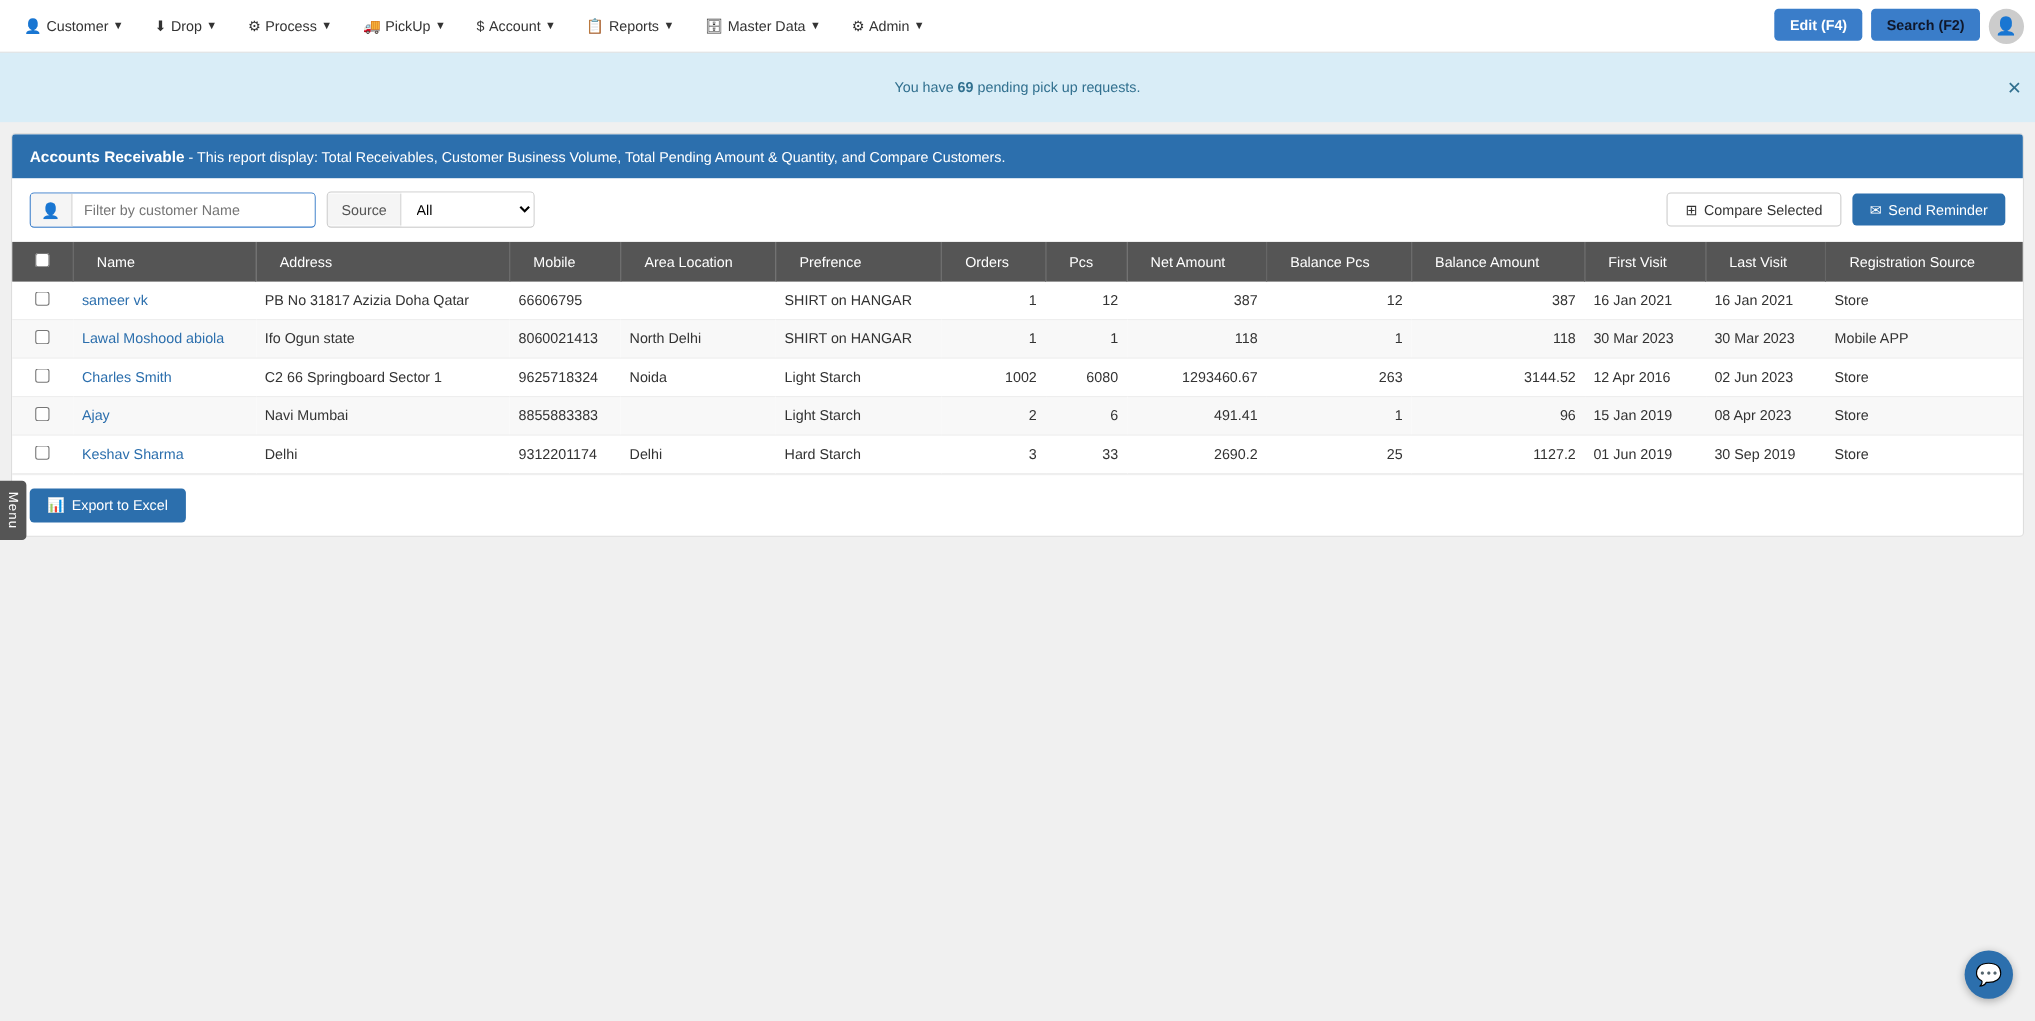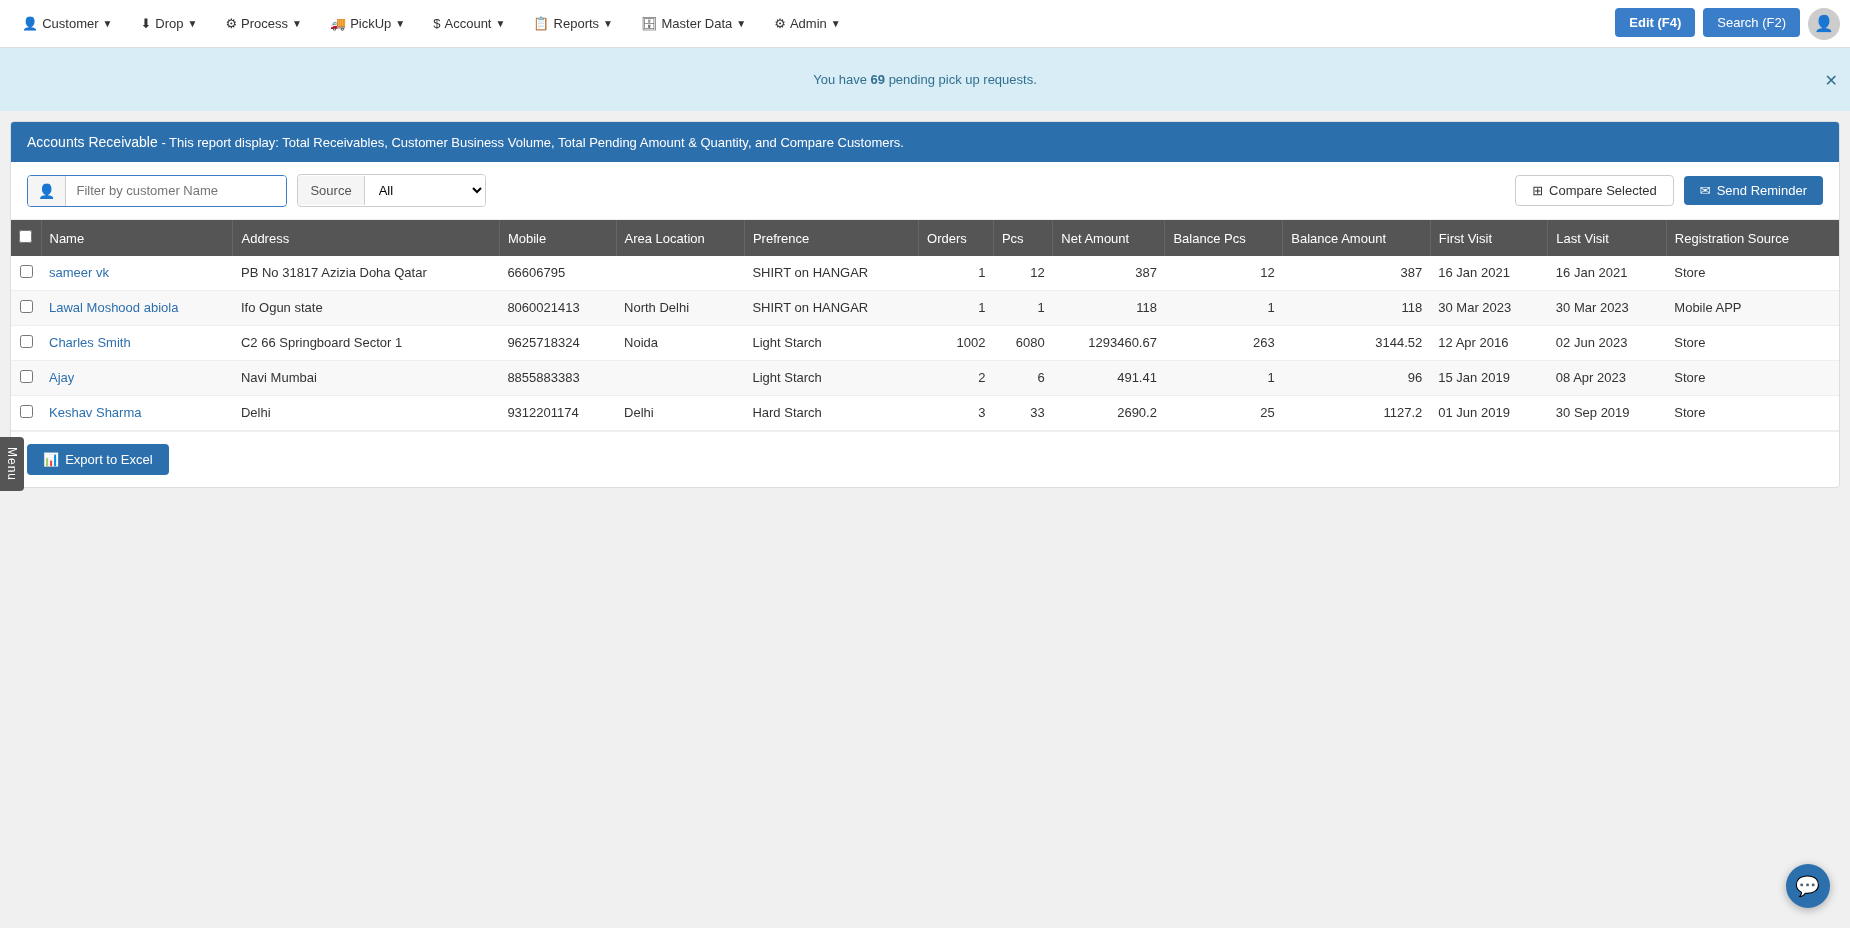--- a/index.html
+++ b/index.html
@@ -42,27 +42,27 @@
       color: white;
       border: none;
       padding: 7px 14px;
       border-radius: 4px;
       cursor: pointer;
       font-size: 13px;
       font-weight: bold;
     }
     .btn-search {
       background: #3a7dc9;
-      color: #ffffff;
+      color: #0f172a;
       border: none;
       padding: 7px 14px;
       border-radius: 4px;
       cursor: pointer;
       font-size: 13px;
-      font-weight: normal;
+      font-weight: bold;
     }
     .user-icon {
       width: 32px;
       height: 32px;
       border-radius: 50%;
       background: #ccc;
       display: flex;
       align-items: center;
       justify-content: center;
       cursor: pointer;
@@ -102,21 +102,21 @@
     }
 
     
     .report-header {
       background: #2c6fad;
       color: white;
       padding: 12px 16px;
       font-size: 13px;
     }
     .report-header strong {
-      font-weight: normal;
+      font-weight: bold;
       font-size: 14px;
     }
 
     
     .side-menu {
       position: fixed;
       left: 0;
       top: 50%;
       transform: translateY(-50%);
       background: #555;
@@ -220,21 +220,21 @@
     table {
       width: 100%;
       border-collapse: collapse;
       font-size: 13px;
     }
     thead tr {
       background: #555;
       color: white;
     }
     thead th {
-      padding: 10px 8px;
+      padding: 10px 21px;
       text-align: left;
       font-weight: normal;
       border-right: 1px solid #666;
       white-space: nowrap;
     }
     thead th:last-child { border-right: none; }
 
     tbody tr:nth-child(even) { background: #f8f8f8; }
     tbody td {
       padding: 9px 8px;

